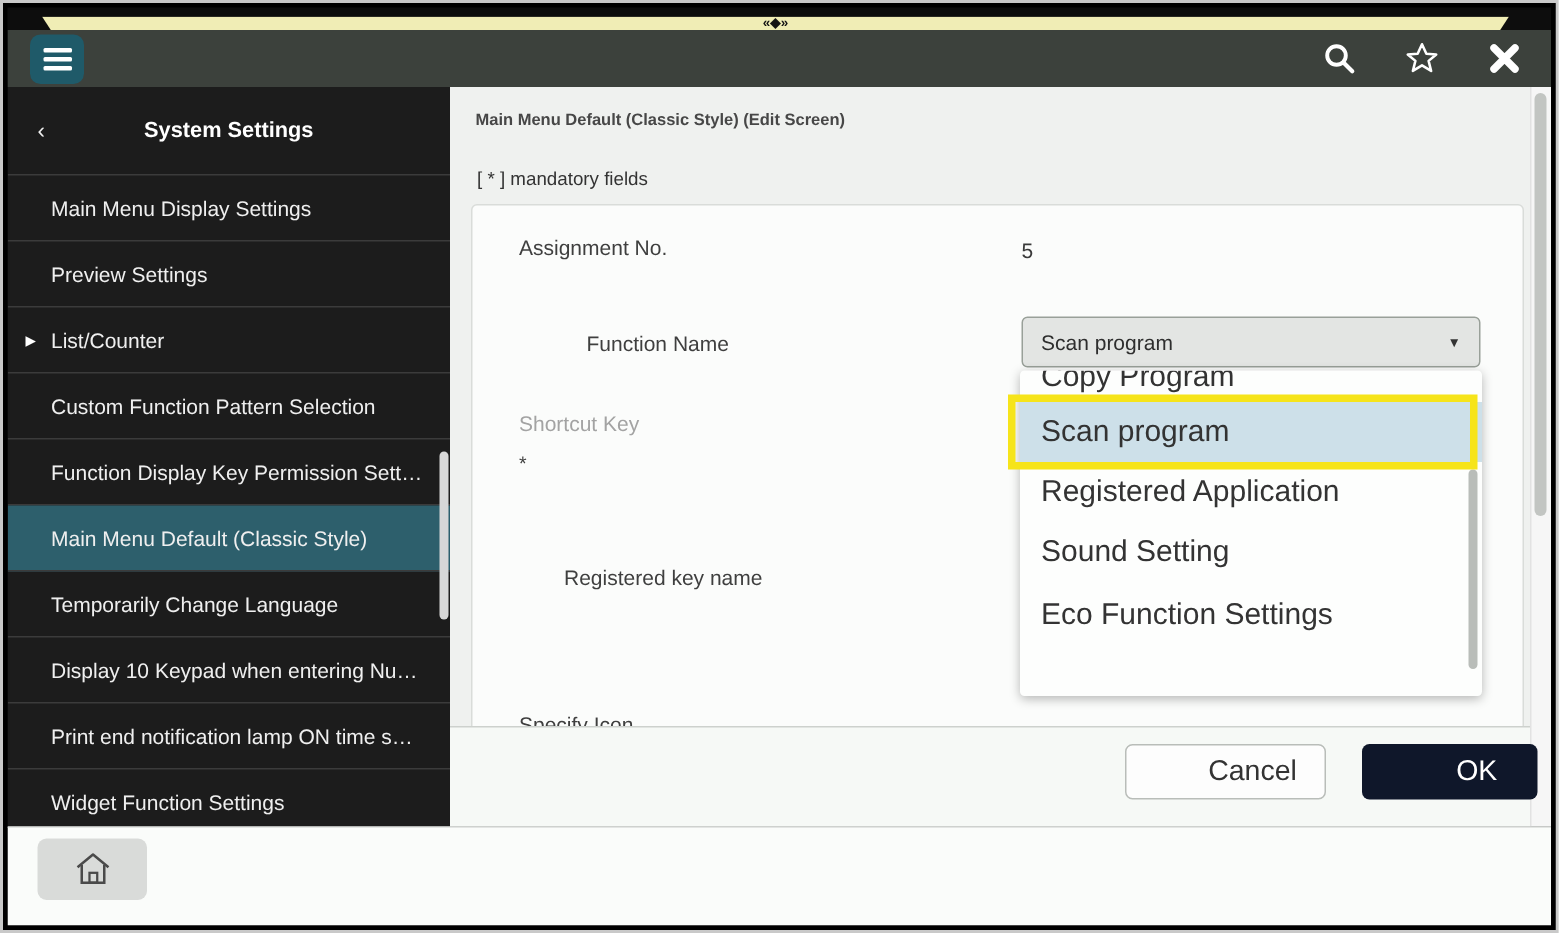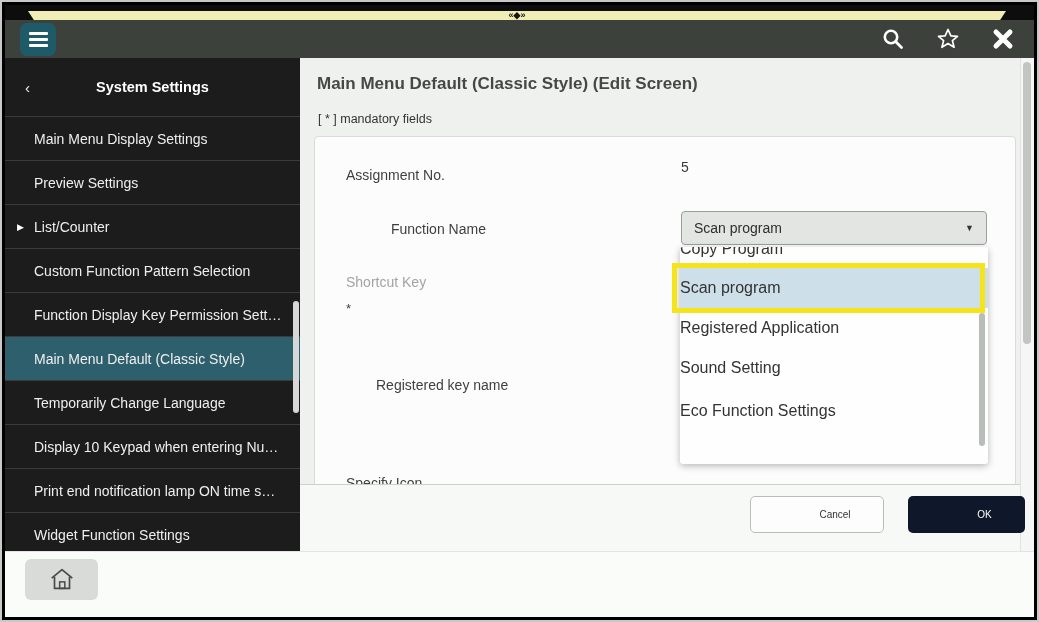--- a/index.html
+++ b/index.html
@@ -64,21 +64,21 @@
   
   .main{position:absolute;left:295px;top:0;width:734px;height:493px;background:#eff1ef;overflow:hidden;}
   .main-scroll-track{
     position:absolute;right:0;top:0;width:14px;height:493px;
     background:#f6f6f6;border-left:1px solid #e2e2e2;box-sizing:border-box;
   }
   .main-scroll-thumb{
     position:absolute;right:3px;top:4px;width:8px;height:282px;
     background:#c2c5c2;border-radius:4px;
   }
-  .main-title{position:absolute;left:17px;top:16px;font-size:17px;font-weight:bold;color:#474747;}
+  .main-title{position:absolute;left:17px;top:16px;font-size:11px;font-weight:bold;color:#474747;}
   .mandatory-note{position:absolute;left:18px;top:54px;font-size:12.5px;color:#333;}
   .card{
     position:absolute;left:14px;top:78px;width:702px;height:352px;
     background:#fbfcfb;border:1px solid #d9dcd9;border-radius:4px;box-sizing:border-box;
   }
   .form-label{position:absolute;font-size:14px;color:#3f3f3f;}
   .form-label.disabled{color:#a3a3a3;}
   .form-value{position:absolute;font-size:14px;color:#3a3a3a;}
   .two-line .star{display:block;font-size:13px;line-height:12px;color:#3f3f3f;}
   .two-line .txt{display:block;font-size:14px;color:#3f3f3f;}
@@ -91,21 +91,21 @@
   .select-box .caret{font-size:9px;color:#333;}
   
   .dropdown{
     position:absolute;left:380px;top:189px;width:308px;height:217px;
     background:#fdfefd;border-radius:3px;
     box-shadow:0 2px 7px rgba(0,0,0,0.28);
     overflow:hidden;z-index:5;
   }
   .dd-item{
     height:40px;display:flex;align-items:center;
-    font-size:16px;color:#333;cursor:pointer;white-space:nowrap;
+    padding-left:14px;font-size:20px;color:#333;cursor:pointer;white-space:nowrap;
   }
   .dd-item.cut-top{height:21px;overflow:hidden;align-items:flex-start;}
   .dd-item.cut-top .dd-txt{margin-top:-7px;display:block;}
   .dd-item.selected{background:#cde0e9;}
   .dd-item.cut-bottom{height:36px;overflow:hidden;align-items:center;padding-top:9px;box-sizing:border-box;}
   .dd-scroll-thumb{
     position:absolute;right:3px;top:66px;width:6px;height:133px;
     background:#b9bdb9;border-radius:3px;
   }
   .highlight-box{
@@ -113,21 +113,21 @@
     border:5px solid #f6e41a;box-sizing:border-box;z-index:6;pointer-events:none;
   }
   
   .panel-footer{
     position:absolute;left:0;top:426px;width:720px;height:67px;
     background:#f6f9f6;border-top:1px solid #cdd1cd;box-sizing:border-box;z-index:4;
   }
   .btn{
     position:absolute;top:11px;height:37px;border-radius:5px;box-sizing:border-box;
     display:flex;align-items:center;justify-content:center;
-    font-size:10px;cursor:pointer;padding-left:36px;
+    font-size:19px;cursor:pointer;padding-left:36px;
   }
   .btn-cancel{left:450px;width:134px;background:#fdfdfd;border:1px solid #b9bdb9;color:#333;}
   .btn-ok{left:590px;width:117px;background:#0f172a;border:none;color:#fff;margin-left:18px;}
   
   .bottom-bar{
     position:absolute;left:0;top:546px;width:1029px;height:66px;
     background:#fafcfa;border-top:1px solid #e3e5e3;box-sizing:border-box;
   }
   .home-btn{
     position:absolute;left:20px;top:7px;width:73px;height:41px;
@@ -211,21 +211,21 @@
         <span>Widget Function Settings</span>
       </div>
       <div class="sidebar-scroll-thumb"></div>
     </div>
 
     <div class="main">
       <div class="main-title">Main Menu Default (Classic Style) (Edit Screen)</div>
       <div class="mandatory-note">[ * ] mandatory fields</div>
 
       <div class="card">
-        <span class="form-label" style="left:31px;top:30px;">Assignment No.</span>
+        <span class="form-label" style="left:31px;top:20px;">Assignment No.</span>
         <span class="form-value" style="left:366px;top:22px;">5</span>
 
         <span class="form-label" style="left:31px;top:84px;margin-left:45px;">Function Name</span>
         <div class="select-box">
           <span class="select-value">Scan program</span>
           <span class="caret">▼</span>
         </div>
 
         <span class="form-label disabled" style="left:31px;top:137px;">Shortcut Key</span>
 

